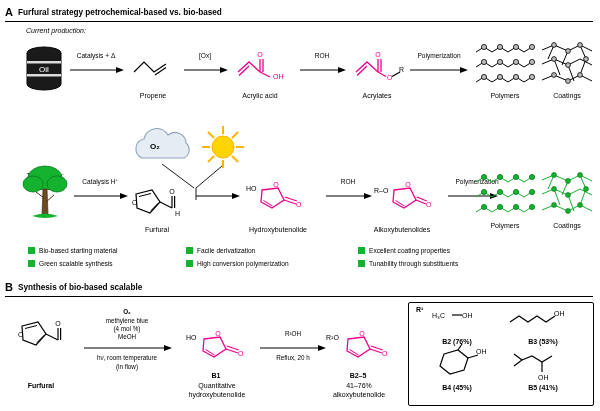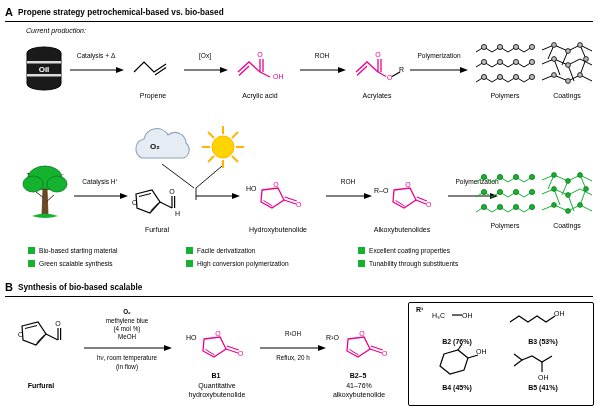--- a/index.html
+++ b/index.html
@@ -23,26 +23,26 @@
   .sq{width:7px;height:7px;background:#14b22e;display:inline-block;vertical-align:-1px;margin-right:4px;}
   .bline{margin-bottom:6px;white-space:nowrap;}
   .hr{height:1px;background:#000;}
   svg{display:block;overflow:visible;}
   .box{border:1.2px solid #000;border-radius:2px;}
 </style>
 </head>
 <body>
 
 <div class="abs panel-letter" style="left:5px;top:6px;">A</div>
-<div class="abs panel-title" style="left:18px;top:8px;">Propene strategy petrochemical-based vs. bio-based</div>
+<div class="abs panel-title" style="left:18px;top:8px;">Furfural strategy petrochemical-based vs. bio-based</div>
 <div class="abs hr" style="left:5px;top:21px;width:588px;"></div>
 
 <div class="abs ital" style="left:26px;top:27px;">Current production:</div>
 
-<div class="abs" style="left:22px;top:44px;font-weight:bold;">
+<div class="abs" style="left:22px;top:44px;">
   <svg width="44" height="50" viewBox="0 0 44 50">
     <ellipse cx="22" cy="9" rx="17" ry="6" fill="#1a1a1a" stroke="#000"></ellipse>
     <path d="M5 9 v31 a17 6 0 0 0 34 0 V9" fill="#1a1a1a" stroke="#000"></path>
     <rect x="5" y="17" width="34" height="2.5" fill="#fff" opacity="0.85"></rect>
     <rect x="5" y="30" width="34" height="2.5" fill="#fff" opacity="0.85"></rect>
     <text x="22" y="28" font-size="8" fill="#fff" text-anchor="middle" font-family="Liberation Sans, sans-serif">Oil</text>
   </svg>
 </div>
 
 <div class="abs arrowlbl" style="left:68px;top:52px;width:56px;">Catalysis + Δ</div>

